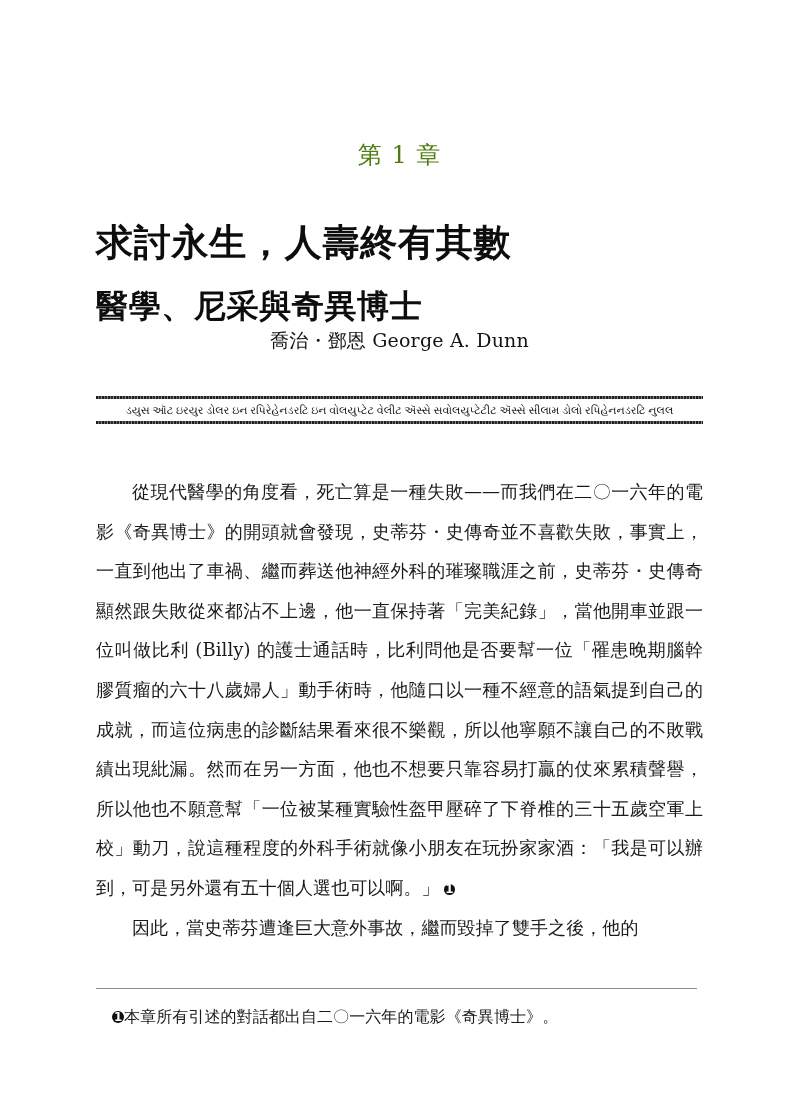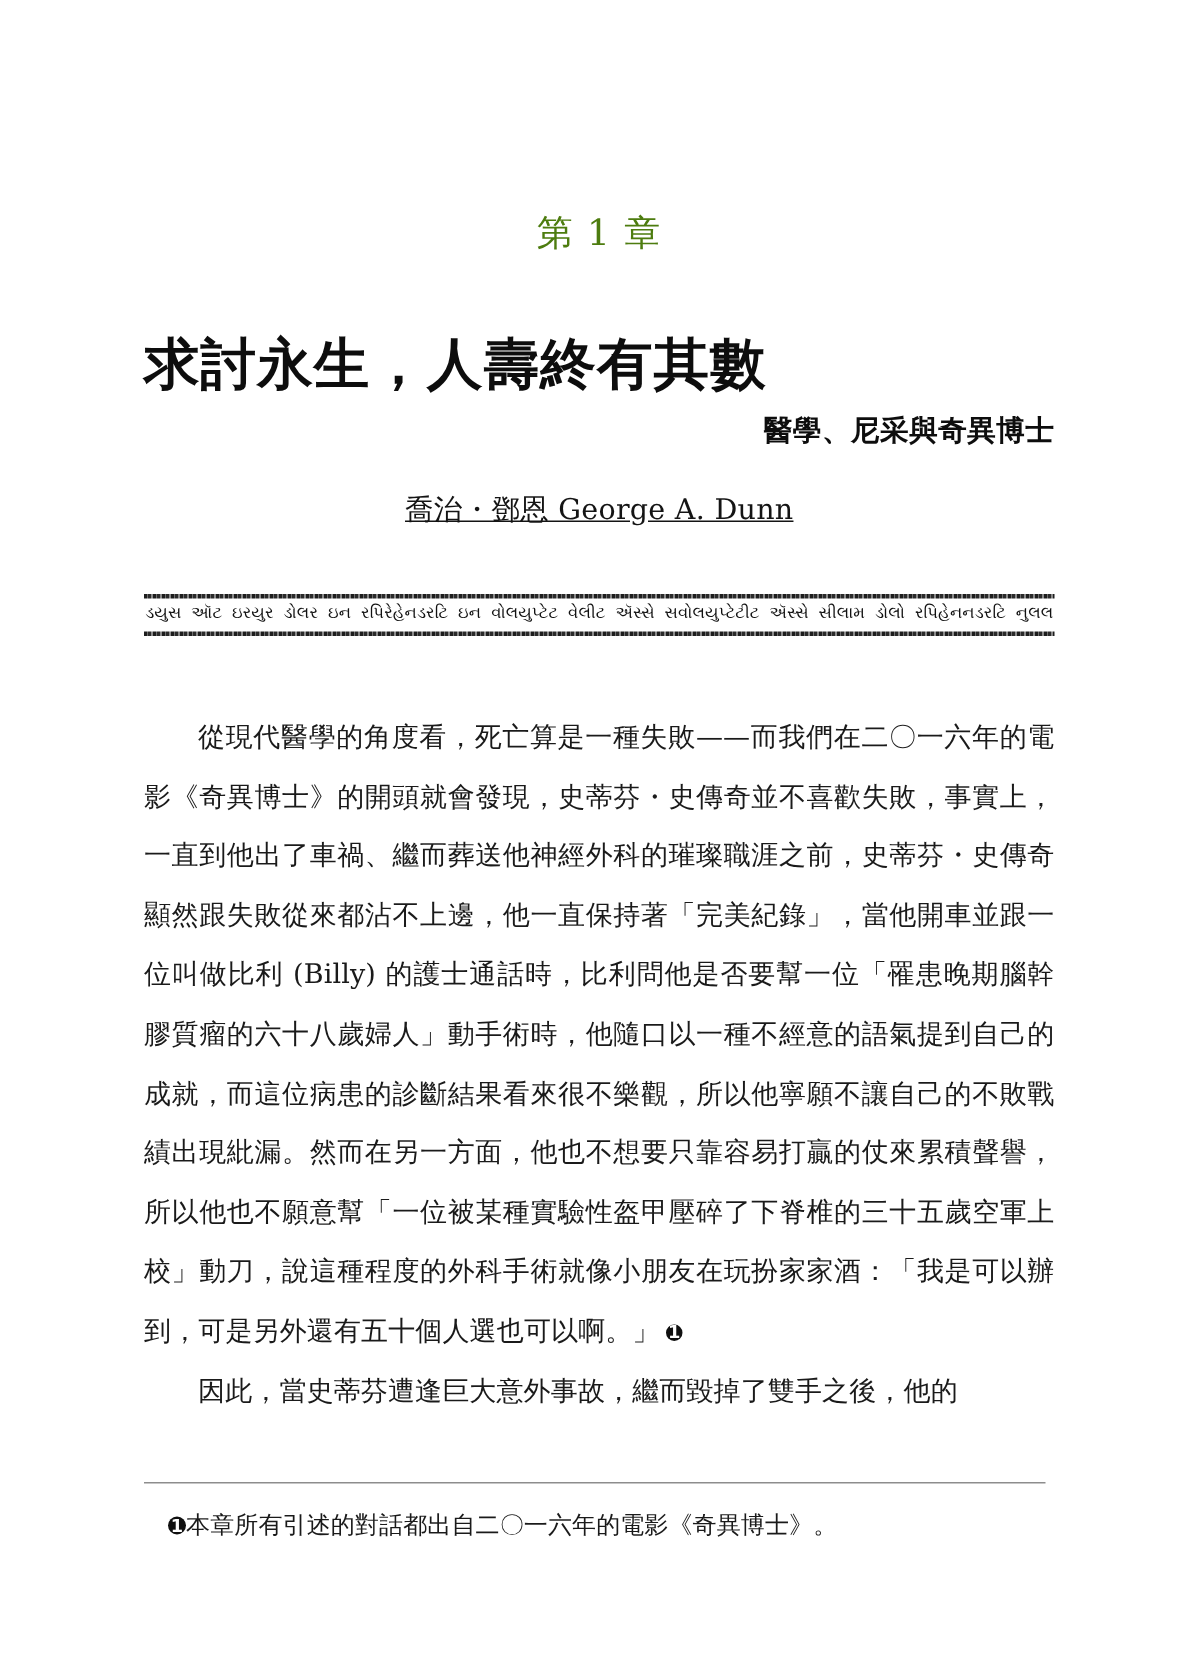--- a/index.html
+++ b/index.html
@@ -58,39 +58,38 @@
     font-weight: 700;
     letter-spacing: 0.02em;
     color: #0d0d0d;
   }
 
   .chapter-subtitle {
     position: absolute;
     top: 259px;
     left: 0;
     width: 607px;
-    text-align: right;
-    font-size: 19px;
+    text-align: left;
+    font-size: 32px;
     line-height: 1.3;
     font-weight: 700;
     letter-spacing: 0.02em;
     color: #0d0d0d;
   }
 
   .chapter-author {
     position: absolute;
     top: 328px;
     left: 0;
     width: 607px;
     text-align: center;
     font-size: 19px;
     line-height: 1.3;
     letter-spacing: 0.01em;
     color: #141414;
-    text-decoration: underline;
   }
 
   
   .ornament {
     position: absolute;
     top: 396px;
     left: 0;
     width: 607px;
     height: 28px;
   }
@@ -110,21 +109,21 @@
   .ornament-rule.bottom { top: 25px; }
 
   .ornament-text {
     position: absolute;
     top: 4px;
     left: 0;
     width: 607px;
     height: 21px;
     line-height: 21px;
     text-align: center;
-    font-family: Liberation Mono, monospace;
+    font-family: Liberation Serif, serif;
     font-size: 11px;
     letter-spacing: 0.005em;
     color: #111111;
     white-space: nowrap;
     overflow: hidden;
   }
 
   
   .body-text {
     position: absolute;

